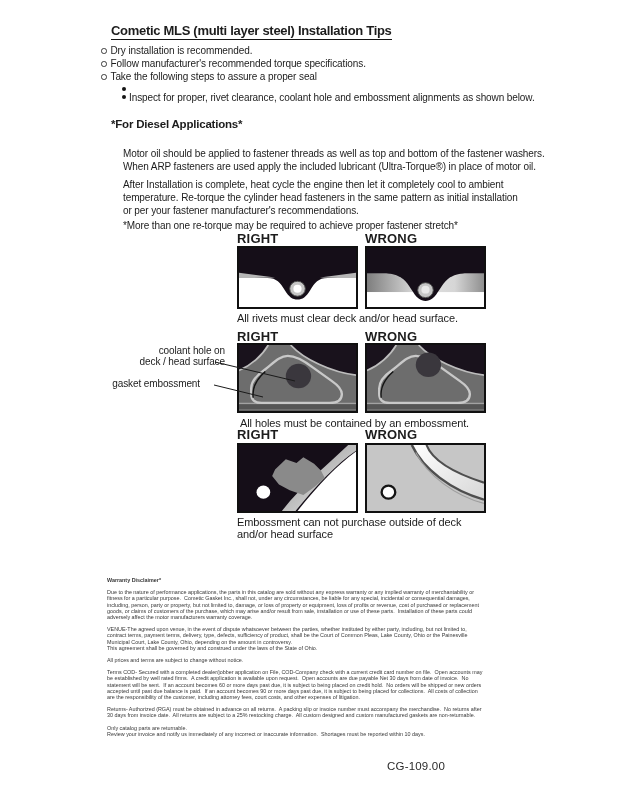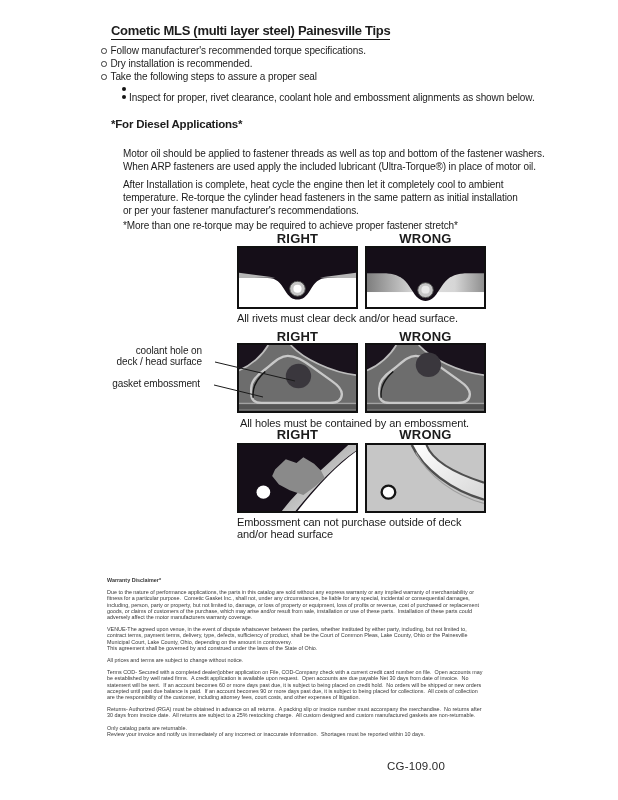--- a/index.html
+++ b/index.html
@@ -28,21 +28,21 @@
     margin:4px 3px 0 0;
   }
 
   .h2 { left:111px; top:118px; margin:0; font-size:11.5px; font-weight:bold; letter-spacing:-0.2px; }
   .para { margin:12px; font-size:10px; line-height:13px; letter-spacing:-0.1px; white-space:pre-wrap; }
   #para1 { left:111px; top:135px; width:500px; }
   #para2 { left:111px; top:166px; width:500px; }
   #note  { left:111px; top:207px; width:500px; }
 
   .figlabels { display:flex; width:249px; font-size:13px; font-weight:600; letter-spacing:0.2px; }
-  .figlabels span { flex:0 0 121px; text-align:center; }
+  .figlabels span { flex:0 0 121px; text-align:left; }
   .figlabels span + span { margin-left:7px; }
   .figpanels { display:flex; }
   .panel {
     width:117px; height:59px; border:2px solid #101010; background:#150e18;
     flex:0 0 auto; font-size:0; line-height:0;
   }
   .panel.tall { height:66px; }
   .figpanels .panel + .panel { margin-left:7px; }
   .caption { margin:0; font-size:11px; line-height:12px; letter-spacing:-0.1px; white-space:pre-line; }
 
@@ -54,45 +54,45 @@
   #row2-panels { left:237px; top:343px; }
   #caption2    { left:240px; top:417px; }
 
   #row3-labels { left:237px; top:427px; }
   #row3-panels { left:237px; top:443px; }
   #caption3    { left:237px; top:516px; }
 
   .sidelabel {
     font-size:10px; line-height:11px; text-align:right; white-space:pre-line; letter-spacing:-0.1px;
   }
-  #label-coolant    { left:82px; top:345px; width:120px; }
+  #label-coolant    { left:105px; top:345px; width:120px; }
   #label-embossment { left:83px; top:378px; width:117px; }
   #leader-overlay   { left:95px; top:340px; pointer-events:none; }
 
   .disclaimer { left:107px; top:577px; width:420px; font-size:5.4px; line-height:6.2px; color:#383838; }
   .disclaimer .dhead { font-weight:bold; margin:0 0 6px 0; }
   .disclaimer p { margin:0 0 6px 0; white-space:pre; }
 
   .footer-code { left:387px; top:760px; font-size:11.5px; color:#2a2a2a; letter-spacing:0.2px; }
 </style>
 </head>
 <body>
 
 <div class="page">
 
-  <h1 class="abs title">Cometic MLS (multi layer steel) Painesville Tips</h1>
+  <h1 class="abs title">Cometic MLS (multi layer steel) Installation Tips</h1>
 
   <div class="abs tips">
     <div class="b-row">
       <span class="ob"></span>
-      <span>Follow manufacturer's recommended torque specifications.</span>
+      <span>Dry installation is recommended.</span>
     </div>
     <div class="b-row">
       <span class="ob"></span>
-      <span>Dry installation is recommended.</span>
+      <span>Follow manufacturer's recommended torque specifications.</span>
     </div>
     <div class="b-row">
       <span class="ob"></span>
       <span>Take the following steps to assure a proper seal</span>
     </div>
     <div class="b-row sub">
       <span class="fb"></span>
     </div>
     <div class="b-row sub">
       <span class="fb"></span>

